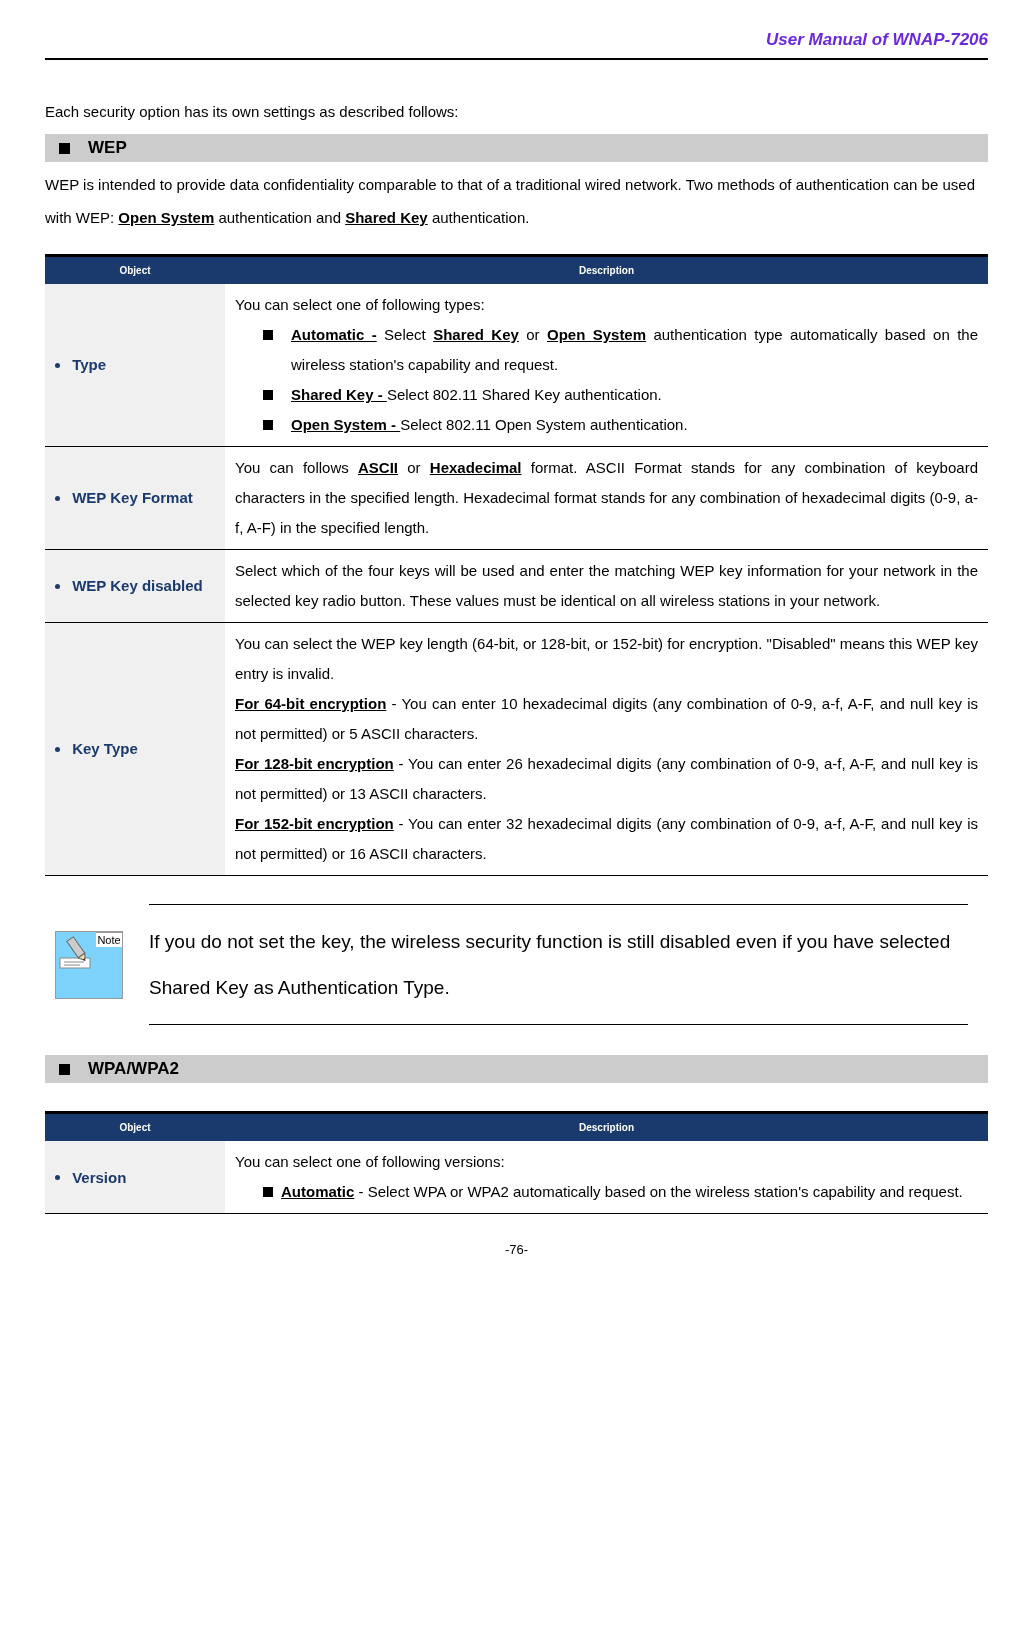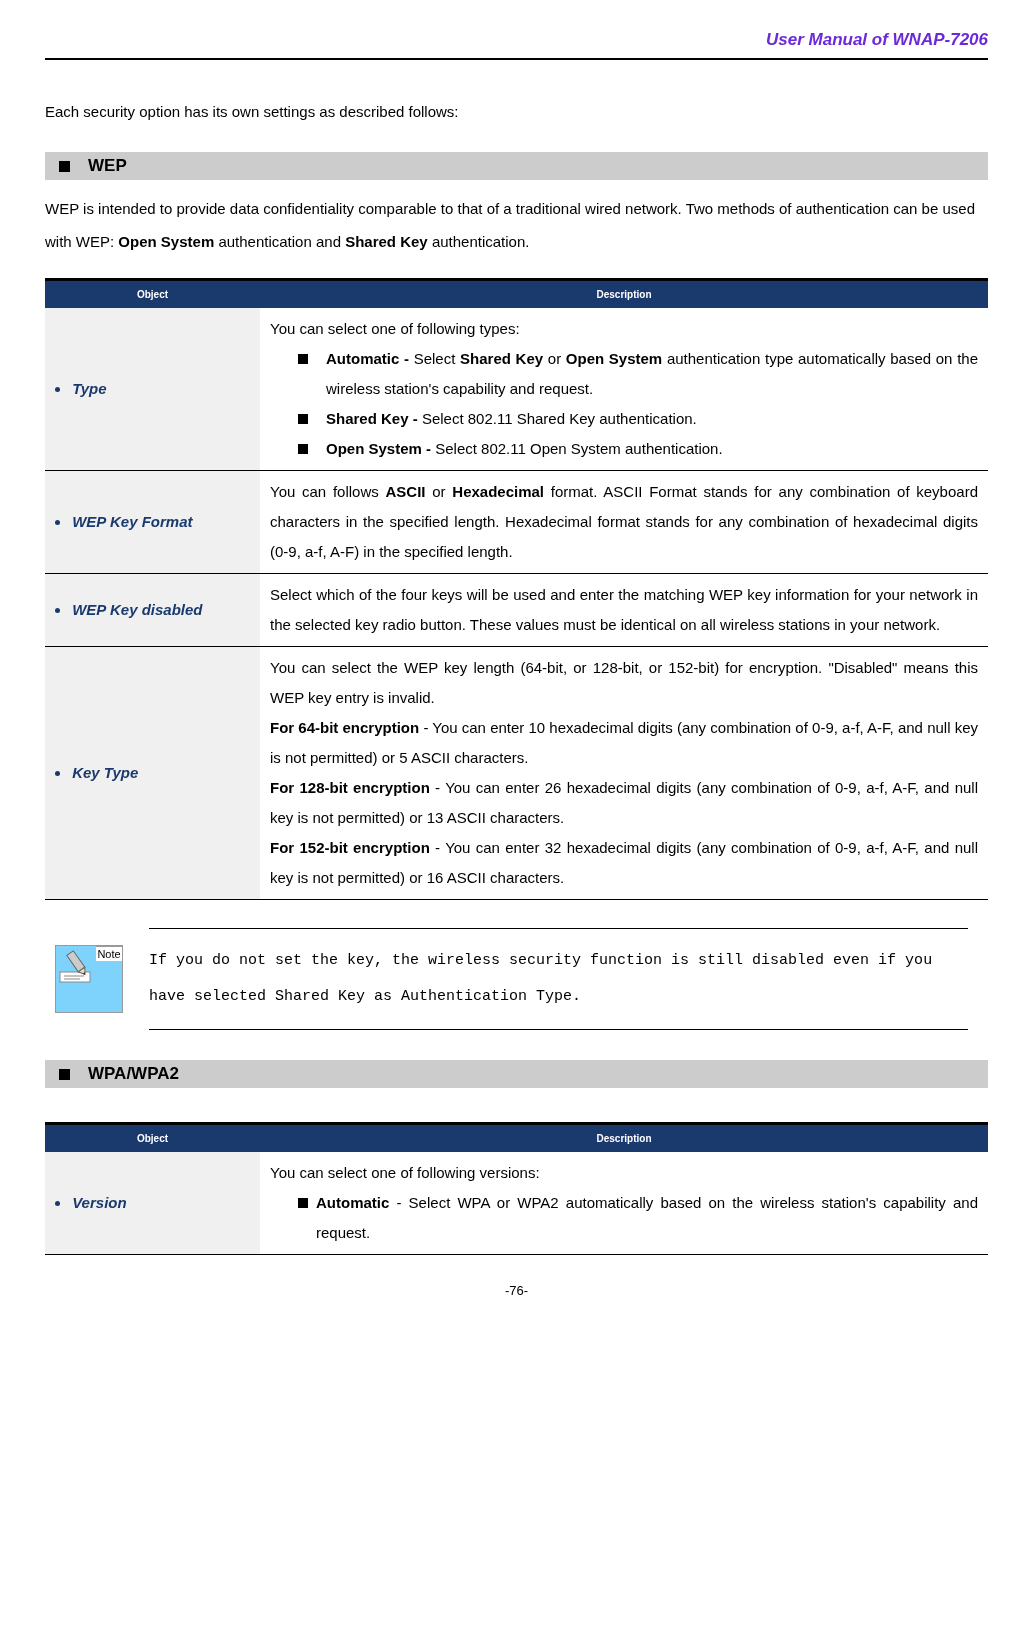--- a/index.html
+++ b/index.html
@@ -19,30 +19,30 @@
       text-align: right;
       color: #6d28d9;
       font-weight: bold;
       font-style: italic;
       font-size: 17px;
       padding-bottom: 8px;
       border-bottom: 2px solid #000;
       margin-bottom: 40px;
     }
     .intro-text {
-      margin-bottom: 28px;
+      margin-bottom: 10px;
       line-height: 1.6;
       font-size: 15px;
     }
     .section-heading {
       background: #ccc;
       font-weight: bold;
       font-size: 17px;
       padding: 4px 8px;
-      margin-bottom: 12px;
+      margin-bottom: 6px;
       display: flex;
       align-items: center;
     }
     .section-heading .bullet-square {
       display: inline-block;
       width: 11px;
       height: 11px;
       background: #000;
       margin-right: 18px;
       margin-left: 6px;
@@ -68,24 +68,23 @@
       border-top: 3px solid #000;
     }
     table.desc-table td {
       border-bottom: 1px solid #000;
       padding: 6px 10px;
       vertical-align: middle;
       font-size: 15px;
       line-height: 2;
     }
     table.desc-table td.obj-cell {
-      width: 215px;
+      width: 180px;
       background: #f0f0f0;
       vertical-align: middle;
-      font-style: italic;
     }
     .obj-bullet {
       display: inline-block;
       width: 5px;
       height: 5px;
       background: #1a3a6e;
       border-radius: 50%;
       vertical-align: middle;
       margin-right: 8px;
     }
@@ -145,29 +144,28 @@
       text-align: center;
       padding: 1px 0;
       border-top: 1px solid #999;
     }
     .note-text-wrap {
       flex: 1;
       border-top: 1px solid #000;
       border-bottom: 1px solid #000;
       padding: 14px 0;
       line-height: 2.4;
-      font-size: 15px;
-      font-family: Liberation Mono, monospace;
+      font-size: 19px;
     }
     .footer-page {
       text-align: center;
       font-size: 13px;
       margin-top: 12px;
     }
-    b { font-weight: bold; }
+    b { font-weight: bold; text-decoration: underline; }
   </style>
 </head>
 <body>
 
 
 
 <div class="header-title">User Manual of WNAP-7206</div>
 
 <div class="intro-text">Each security option has its own settings as described follows:</div>
 

